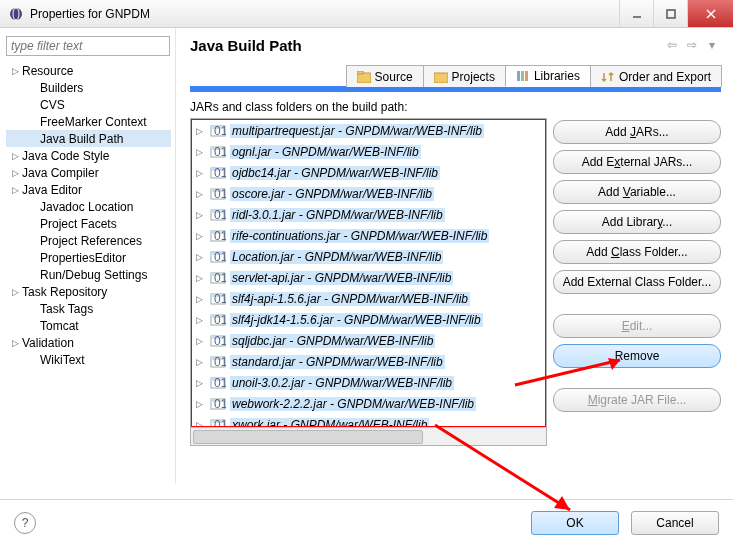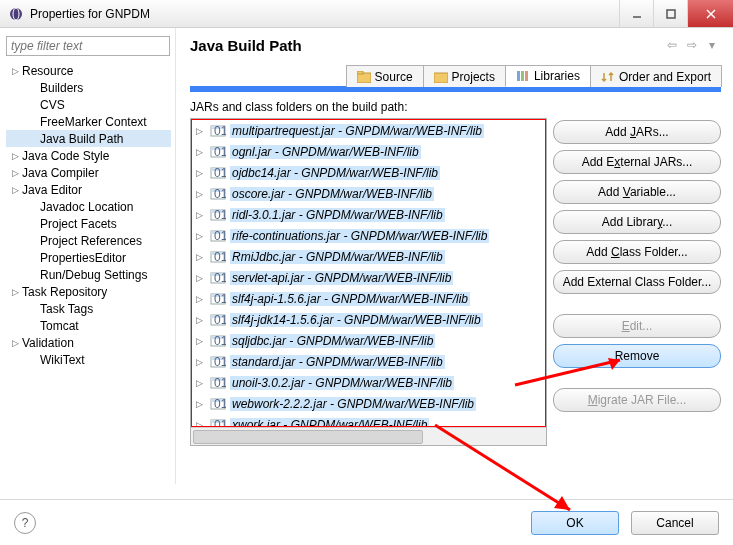--- a/index.html
+++ b/index.html
@@ -261,21 +261,21 @@
                 </svg></span>
               <span class="label">rife-continuations.jar - GNPDM/war/WEB-INF/lib</span>
             </div>
             <div class="row">
               <span class="exp">▷</span>
               <span class="jicon"><svg viewBox="0 0 16 14">
                   <rect x="1" y="2" width="14" height="10" fill="#fff" stroke="#9aa"></rect>
                   <rect x="1" y="2" width="14" height="3" fill="#cde"></rect>
                   <text x="4" y="11" font-size="6" fill="#568">010</text>
                 </svg></span>
-              <span class="label">RmiJdbc.jar - GNPDM/war/WEB-INF/lib</span>
+              <span class="label">Location.jar - GNPDM/war/WEB-INF/lib</span>
             </div>
             <div class="row">
               <span class="exp">▷</span>
               <span class="jicon"><svg viewBox="0 0 16 14">
                   <rect x="1" y="2" width="14" height="10" fill="#fff" stroke="#9aa"></rect>
                   <rect x="1" y="2" width="14" height="3" fill="#cde"></rect>
                   <text x="4" y="11" font-size="6" fill="#568">010</text>
                 </svg></span>
               <span class="label">servlet-api.jar - GNPDM/war/WEB-INF/lib</span>
             </div>

